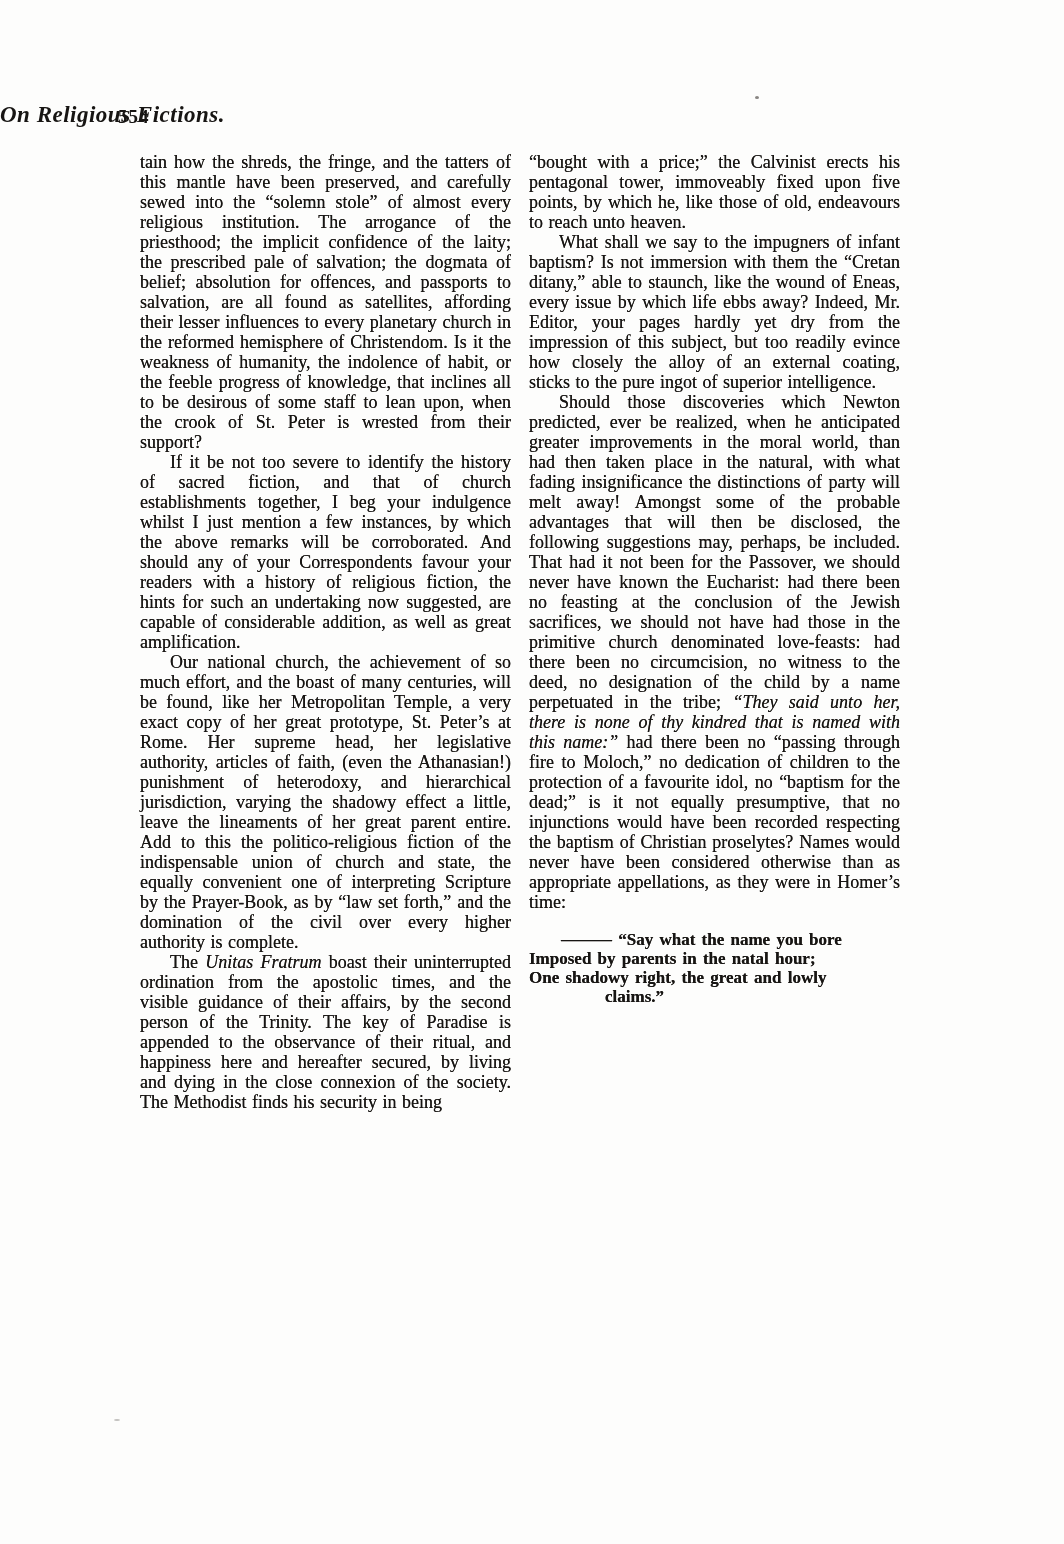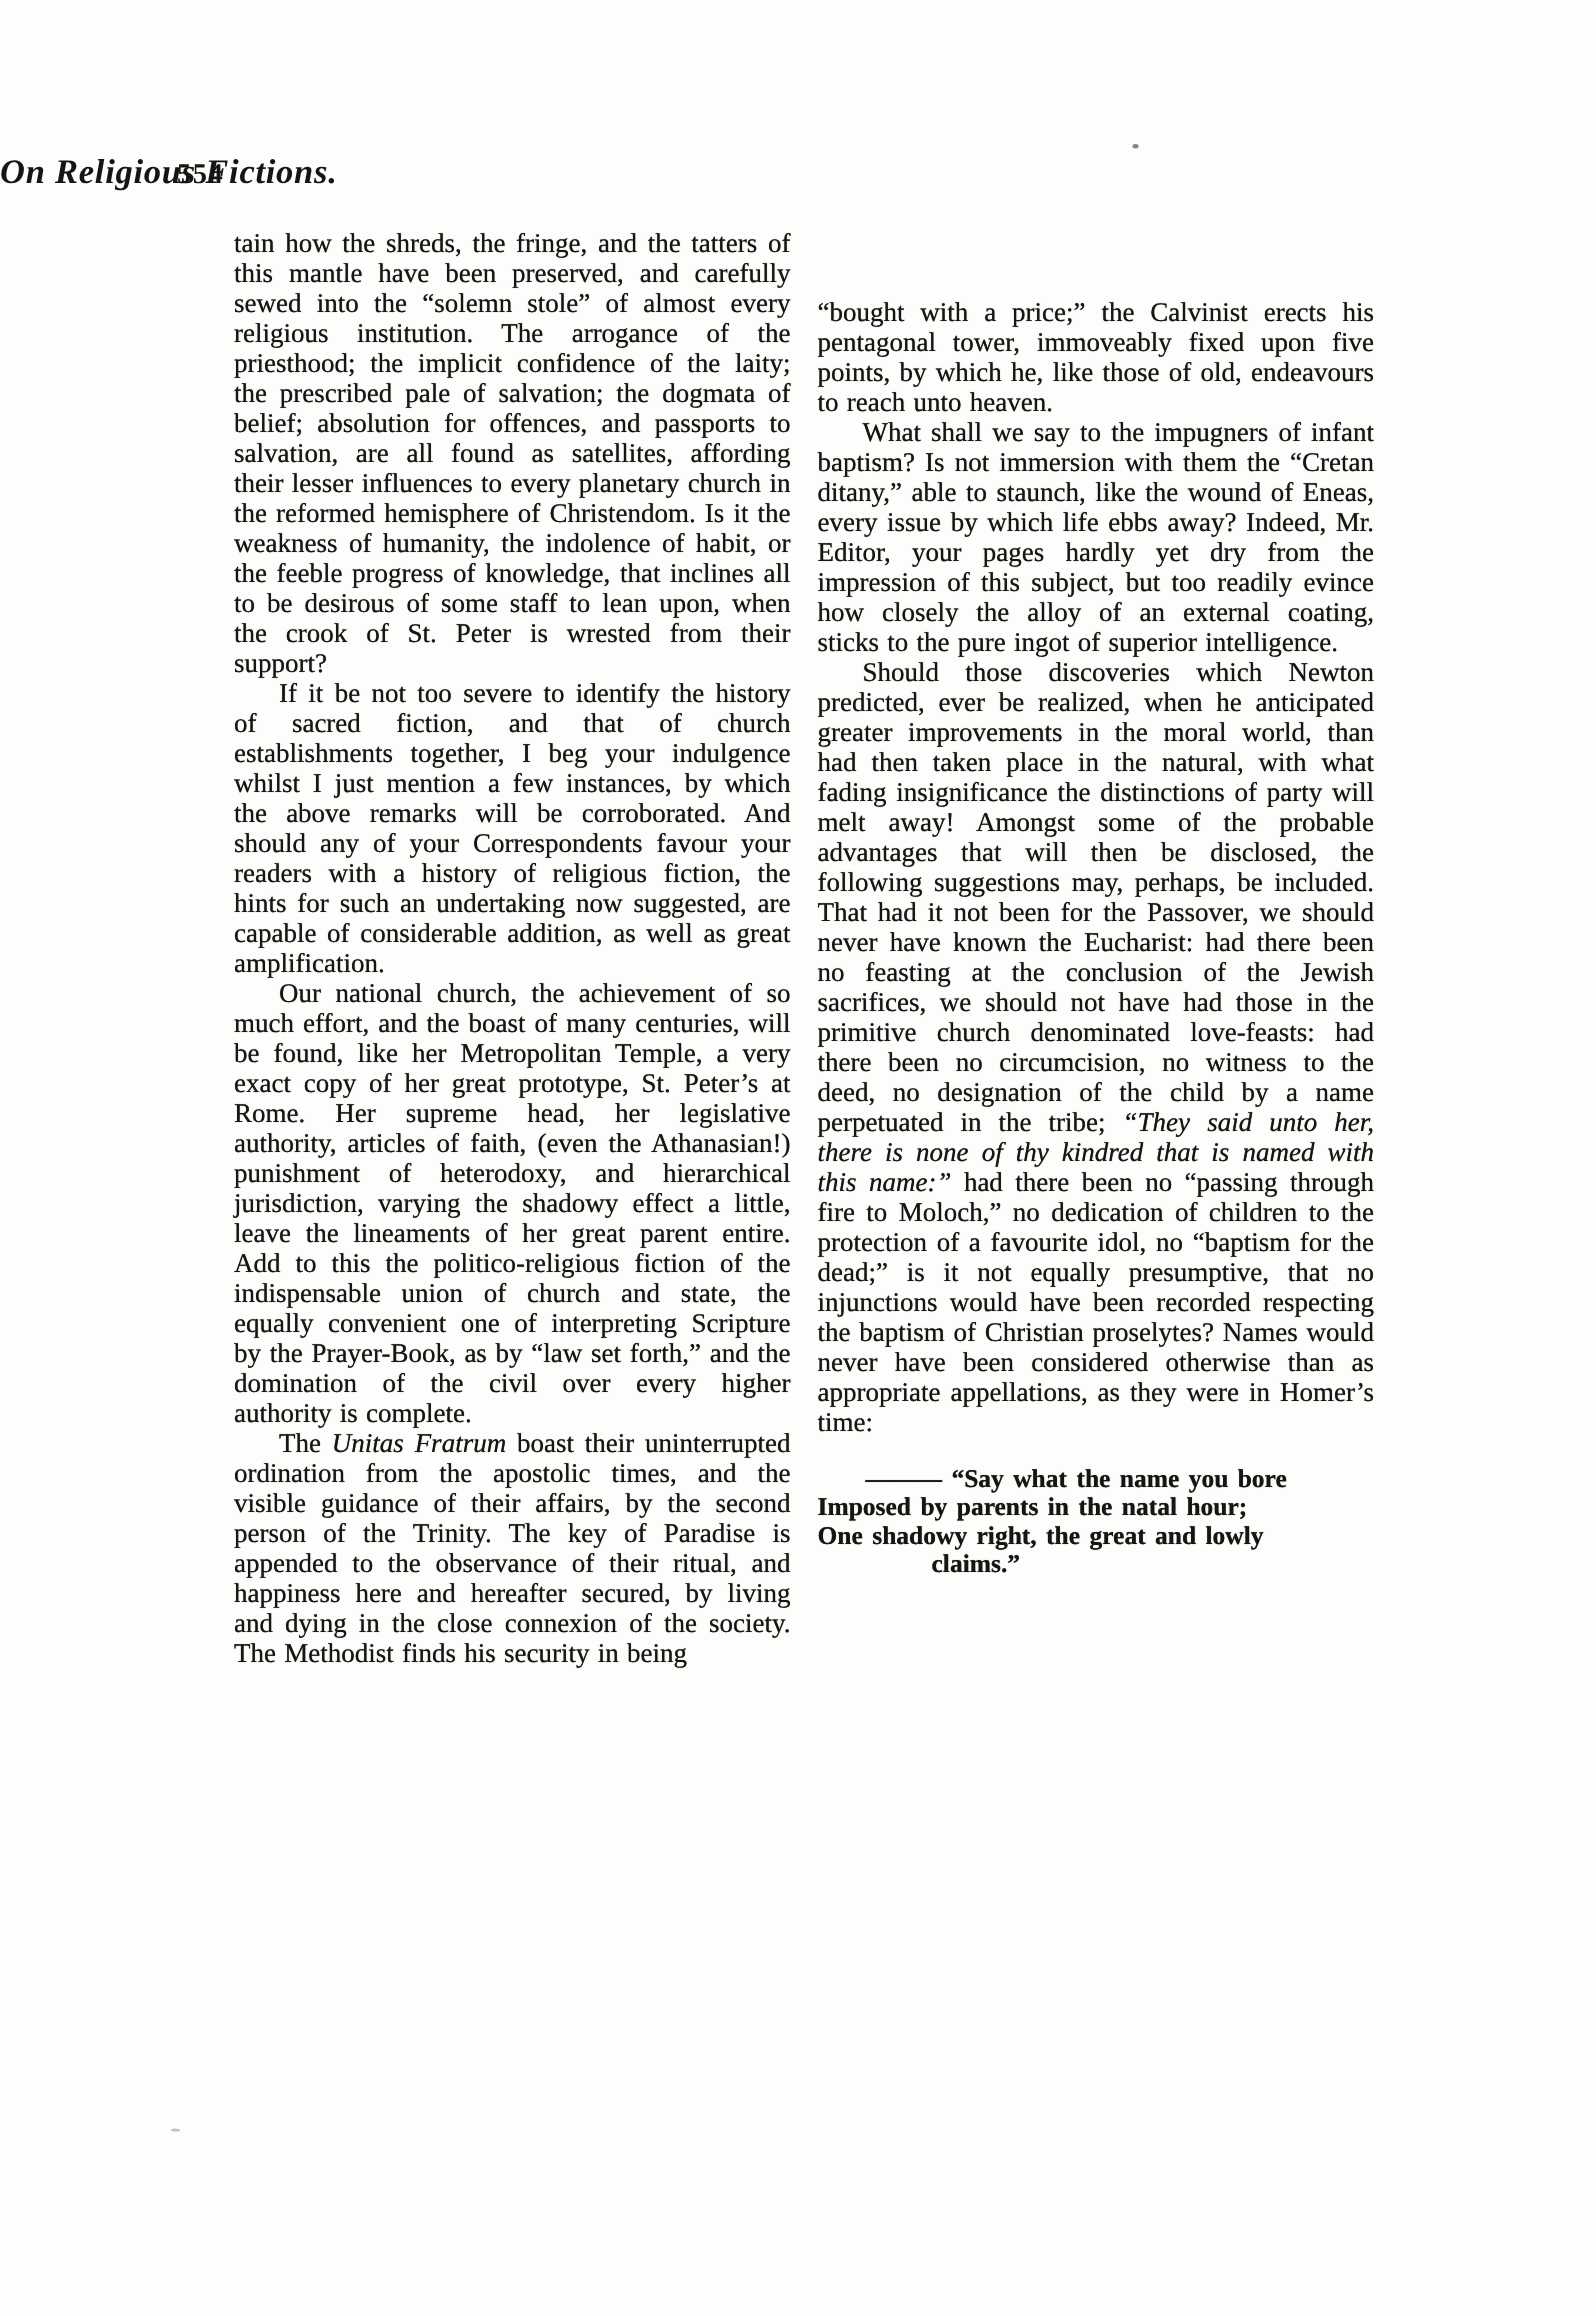--- a/index.html
+++ b/index.html
@@ -31,26 +31,25 @@
     top: 102px;
     width: 1064px;
     text-align: left;
     font-size: 23px;
     font-weight: bold;
     font-style: italic;
     letter-spacing: 0.5px;
   }
   .columns {
     position: absolute;
-    left: 156px;
+    left: 140px;
     top: 152px;
     width: 760px;
     display: flex;
     gap: 18px;
-    align-items: center;
   }
   .column {
     width: 371px;
     font-size: 18px;
     line-height: 20px;
     text-align: justify;
     text-shadow: 0 0 0.5px rgba(20,15,10,0.85);
     word-spacing: 1px;
   }
   .para {

